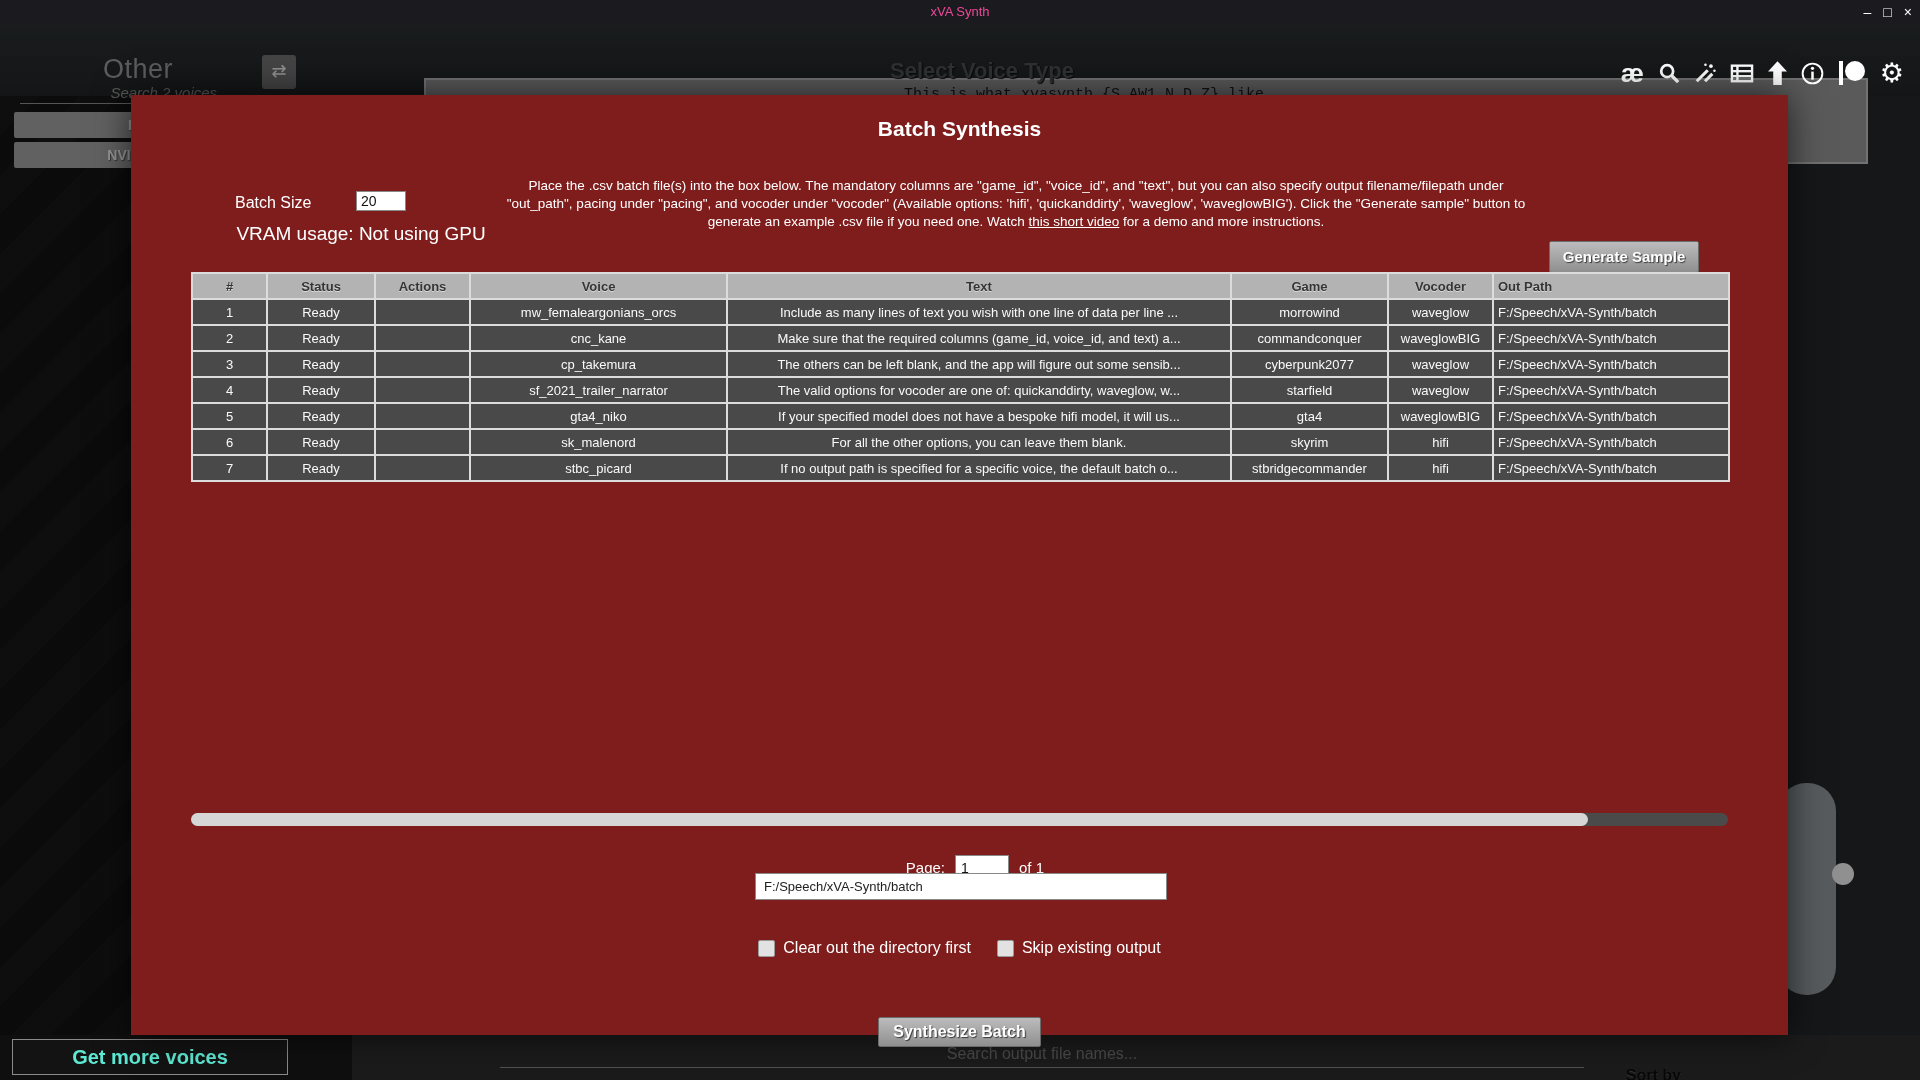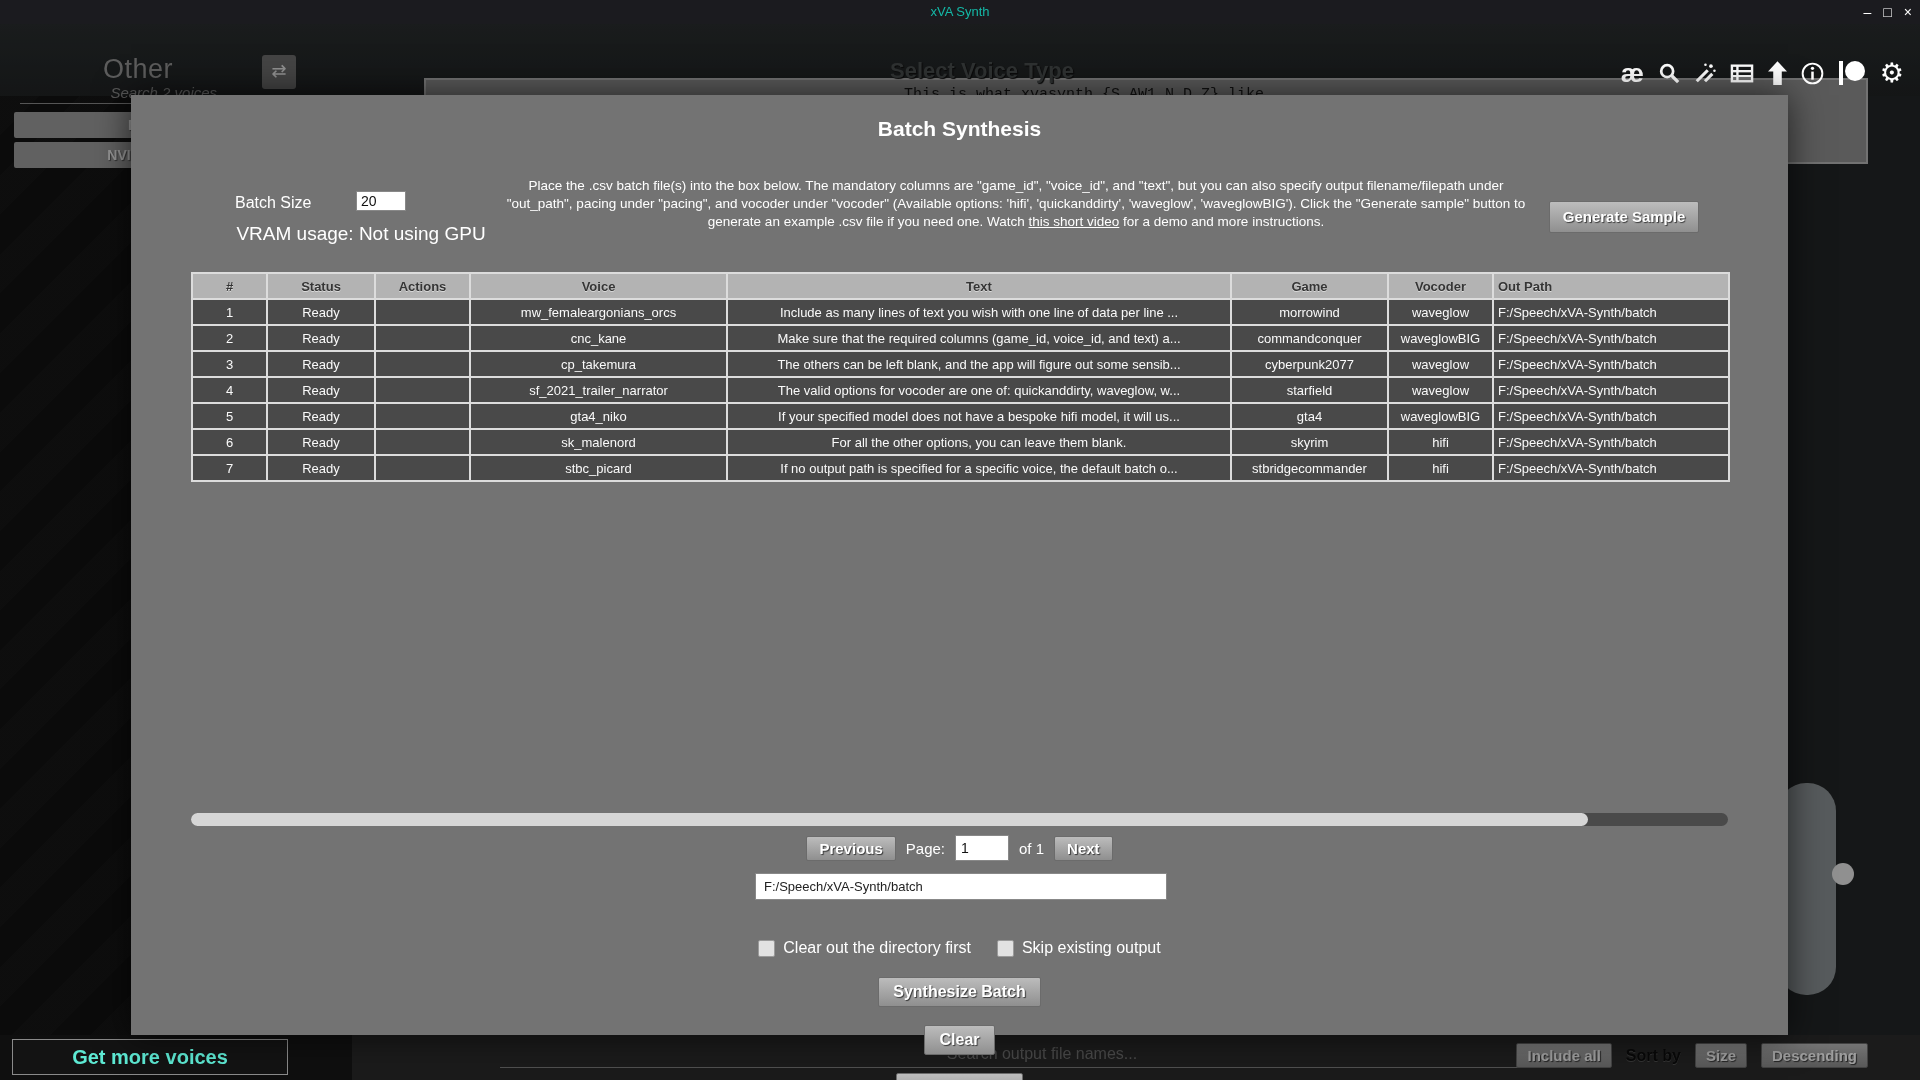--- a/index.html
+++ b/index.html
@@ -1,21 +1,21 @@
 <!DOCTYPE html>
 <html><head>
 <meta charset="utf-8">
 <style>
   * { margin:0; padding:0; box-sizing:border-box; }
   html,body { width:1920px; height:1080px; overflow:hidden; }
   body { position:relative; background:#161616; font-family:"Liberation Sans",sans-serif; }
 
   
   .titlebar { position:absolute; left:0; top:0; width:1920px; height:24px; background:#1b1b1f; z-index:200; }
-  .titlebar .title { position:absolute; left:0; right:0; top:4px; text-align:center; color:#14b8a6; font-size:13px; }
+  .titlebar .title { position:absolute; left:0; right:0; top:4px; text-align:center; color:#ec4899; font-size:13px; }
   .win-controls { position:absolute; right:8px; top:2px; display:flex; gap:12px; color:#fff; font-size:14px; }
   .win-controls span { cursor:default; line-height:20px; }
 
   
   .header { position:absolute; left:0; top:24px; width:1920px; height:72px; background:linear-gradient(#2a2e2f,#212425); }
   .sidebar-title { position:absolute; left:0; top:50px; width:276px; text-align:center; color:#969696; font-size:27px; letter-spacing:.5px; z-index:10;}
   .swap-btn { position:absolute; left:262px; top:55px; width:34px; height:34px; background:#6f6f6f; border-radius:3px; color:#eaeaea; font-size:18px; text-align:center; line-height:32px; z-index:10;}
   .voice-type-title { position:absolute; left:352px; top:58px; width:1260px; text-align:center; color:#4d5152; font-size:22px; font-weight:bold; text-shadow:1px 1px 1px #111; z-index:10;}
   .header-icons { position:absolute; right:16px; top:60px; display:flex; align-items:center; gap:14px; z-index:60; }
   .header-icons .ic { display:flex; align-items:center; justify-content:center; cursor:pointer; }
@@ -41,27 +41,27 @@
   
   .bottom-bar { position:absolute; left:0; top:1035px; width:1920px; height:45px; background:#2c2c2c; }
   .bottom-bar .left-zone { position:absolute; left:0; top:0; width:352px; height:45px; background:#191919; }
   .get-more-voices { position:absolute; left:12px; top:4px; width:276px; height:36px; background:#131313; border:1px solid #8a8a8a; color:#5eead4; font-weight:bold; font-size:20px; text-align:center; line-height:34px; z-index:60; }
   .output-search { position:absolute; left:500px; top:6px; width:1084px; background:transparent; border:none; border-bottom:1px solid #828282; color:#eab308; font-size:16px; text-align:center; padding:4px; }
   .output-search::placeholder { color:#767676; }
   .sort-zone { position:absolute; right:52px; top:8px; display:flex; align-items:center; gap:14px; }
   .sort-label { color:#0e0e0e; font-weight:bold; font-size:16px; text-shadow:0 1px 0 #555; }
 
   
-  .btn { display:inline-block; background:linear-gradient(#bcbcbc,#8f8f8f); border:1px solid #6b6b6b; border-radius:2px; color:#fff; font-weight:bold; text-shadow:1px 1px 1px rgba(0,0,0,.65); text-align:center; cursor:pointer; }
+  .btn { display:inline-block; background:linear-gradient(#bcbcbc,#8f8f8f); border:1px solid #6b6b6b; border-radius:2px; color:#fff; font-weight:bold; text-shadow:1px 1px 1px rgba(0,0,0,.65); text-align:center; cursor:pointer;margin-top:40px; }
 
   
   .overlay { position:absolute; left:0; top:24px; width:1920px; height:1056px; background:rgba(0,0,0,.38); z-index:50; }
 
   
-  .modal { position:absolute; left:131px; top:95px; width:1657px; height:940px; background:#737373; box-shadow:0 0 34px rgba(0,0,0,.65); z-index:100; color:#fff; }
+  .modal { position:absolute; left:131px; top:95px; width:1657px; height:940px; background:#7f1d1d; box-shadow:0 0 34px rgba(0,0,0,.65); z-index:100; color:#fff; }
   .modal-title { position:absolute; left:0; right:0; top:22px; text-align:center; font-size:21px; font-weight:bold; }
   .bs-label { position:absolute; left:104px; top:99px; font-size:16px; }
   .bs-input { position:absolute; left:225px; top:96px; width:50px; height:20px; border:1px solid #888; font-size:14px; padding:2px 4px; background:#fff; color:#111; }
   .vram-line { position:absolute; left:70px; top:128px; width:320px; text-align:center; font-size:19px; }
   .instructions { position:absolute; left:366px; top:82px; width:1038px; text-align:center; font-size:13.5px; line-height:17.8px; }
   .instructions a { color:#fff; text-decoration:underline; cursor:pointer; }
   .generate-sample { position:absolute; left:1418px; top:106px; width:150px; height:32px; font-size:15px; line-height:30px; }
 
   
   .batch-table-wrap { position:absolute; left:60px; top:177px; width:1537px; }

